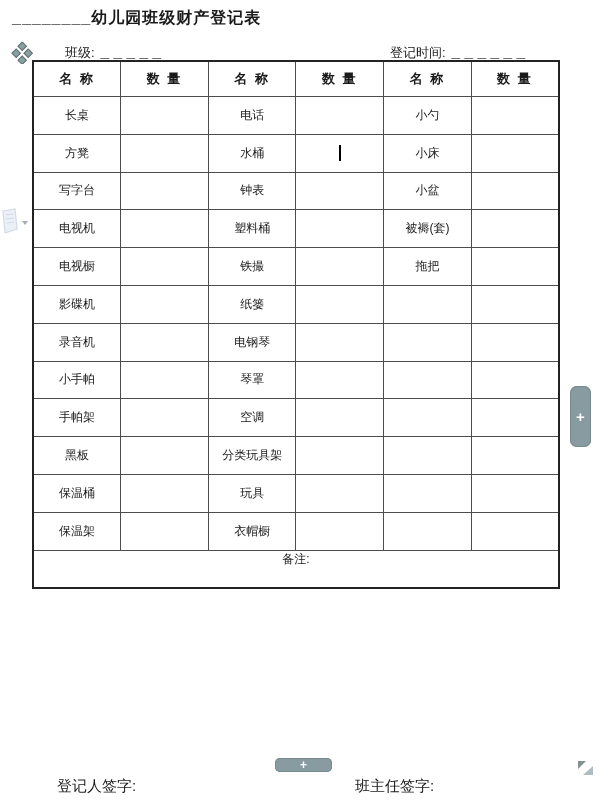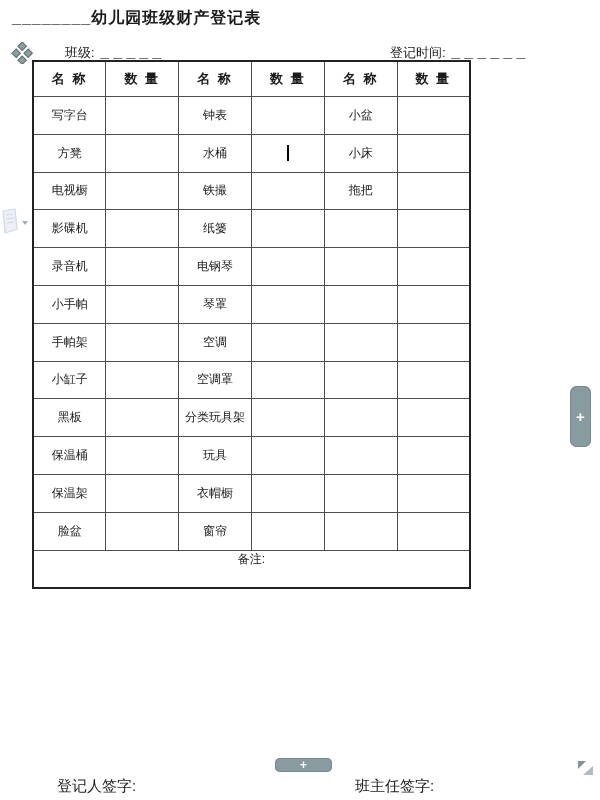--- a/index.html
+++ b/index.html
@@ -10,21 +10,21 @@
   }
   .title{
     position:absolute;top:8px;left:12px;width:100%;text-align:left;
     font-size:16px;font-weight:bold;letter-spacing:1px;white-space:nowrap;
   }
   .meta-line{position:absolute;top:44px;left:0;width:100%;font-size:13px;}
   .meta-class{position:absolute;left:65px;top:0;white-space:nowrap;}
   .meta-time{position:absolute;left:390px;top:0;white-space:nowrap;}
   .blank{letter-spacing:0;font-weight:normal;}
   table.inventory{
-    position:absolute;left:32px;top:60px;width:439px;
+    position:absolute;left:32px;top:60px;width:528px;
     border-collapse:collapse;table-layout:fixed;
     border:2px solid #222222;
   }
   table.inventory th, table.inventory td{
     border:1px solid #4d4d4d;text-align:center;overflow:hidden;
     padding:0;white-space:nowrap;
   }
   table.inventory th{height:34px;font-size:13px;font-weight:bold;letter-spacing:2px;}
   table.inventory td{height:36.8px;font-size:12px;}
   td.remarks{
@@ -81,36 +81,52 @@
       <th>名 称</th>
       <th>数 量</th>
       <th>名 称</th>
       <th>数 量</th>
       <th>名 称</th>
       <th>数 量</th>
     </tr>
   </thead>
   <tbody id="table-body">
       <tr>
-        <td>写字台</td>
-        <td></td>
-        <td>钟表</td>
-        <td></td>
-        <td>小盆</td>
+        <td>长桌</td>
+        <td></td>
+        <td>电话</td>
+        <td></td>
+        <td>小勺</td>
         <td></td>
       </tr>
       <tr>
         <td>方凳</td>
         <td></td>
         <td>水桶</td>
         <td><span class="caret"></span></td>
         <td>小床</td>
         <td></td>
       </tr>
       <tr>
+        <td>写字台</td>
+        <td></td>
+        <td>钟表</td>
+        <td></td>
+        <td>小盆</td>
+        <td></td>
+      </tr>
+      <tr>
+        <td>电视机</td>
+        <td></td>
+        <td>塑料桶</td>
+        <td></td>
+        <td>被褥(套)</td>
+        <td></td>
+      </tr>
+      <tr>
         <td>电视橱</td>
         <td></td>
         <td>铁撮</td>
         <td></td>
         <td>拖把</td>
         <td></td>
       </tr>
       <tr>
         <td>影碟机</td>
         <td></td>
@@ -137,55 +153,39 @@
       </tr>
       <tr>
         <td>手帕架</td>
         <td></td>
         <td>空调</td>
         <td></td>
         <td></td>
         <td></td>
       </tr>
       <tr>
-        <td>小缸子</td>
-        <td></td>
-        <td>空调罩</td>
-        <td></td>
-        <td></td>
-        <td></td>
-      </tr>
-      <tr>
         <td>黑板</td>
         <td></td>
         <td>分类玩具架</td>
         <td></td>
         <td></td>
         <td></td>
       </tr>
       <tr>
         <td>保温桶</td>
         <td></td>
         <td>玩具</td>
         <td></td>
         <td></td>
         <td></td>
       </tr>
       <tr>
         <td>保温架</td>
         <td></td>
         <td>衣帽橱</td>
-        <td></td>
-        <td></td>
-        <td></td>
-      </tr>
-      <tr>
-        <td>脸盆</td>
-        <td></td>
-        <td>窗帘</td>
         <td></td>
         <td></td>
         <td></td>
       </tr>
     </tbody>
   <tfoot>
     <tr>
       <td class="remarks" colspan="6">备注:</td>
     </tr>
   </tfoot>

